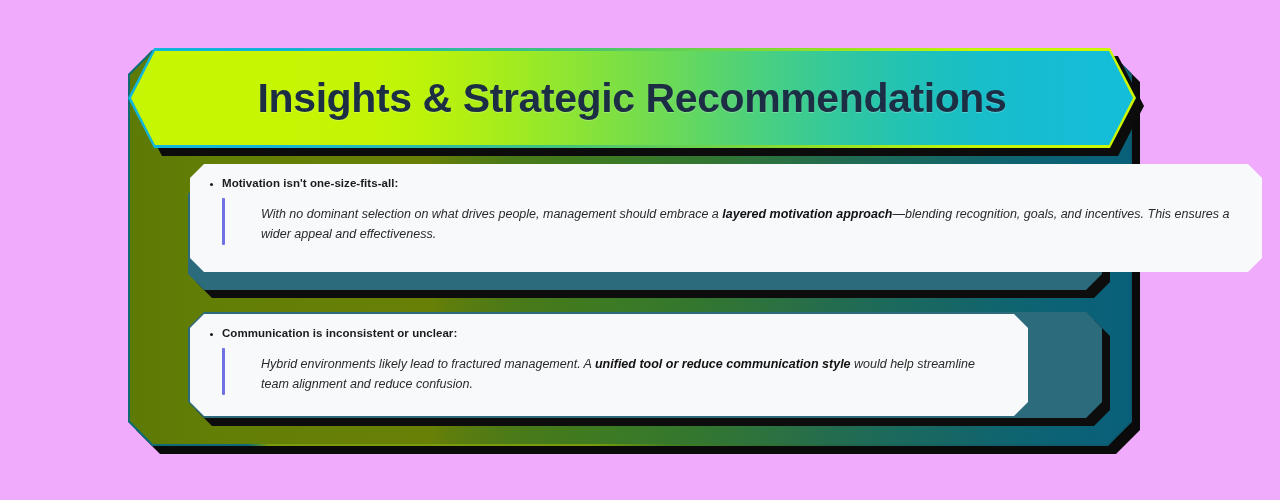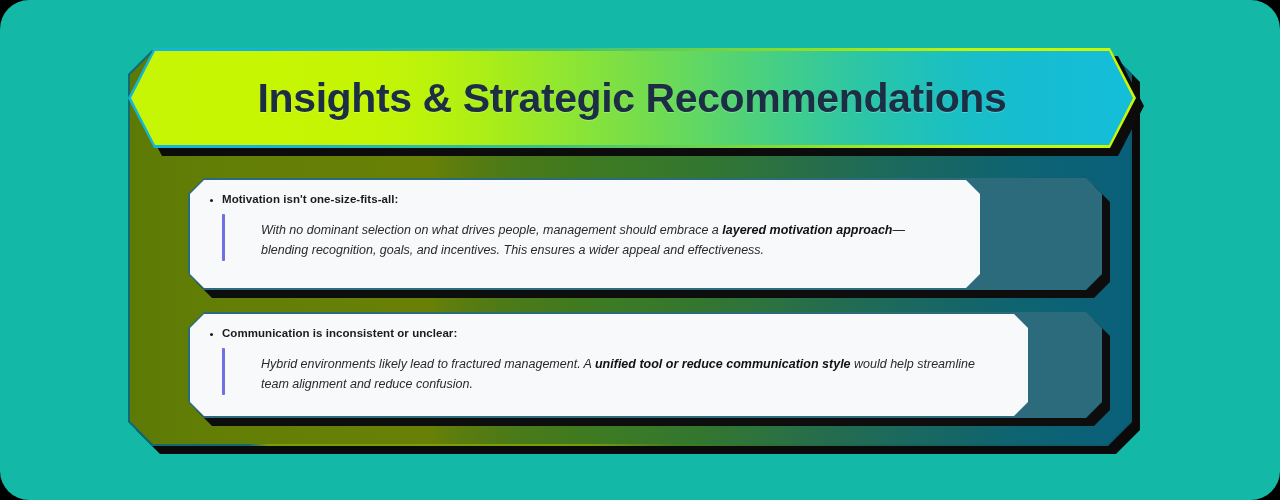--- a/index.html
+++ b/index.html
@@ -11,22 +11,21 @@
     overflow: hidden;
   }
   body {
     font-family: "Liberation Sans", sans-serif;
   }
 
   #stage {
     position: relative;
     width: 1280px;
     height: 500px;
-    background: #14b8a6;
-    border-radius: 29px;
+    background: #f0abfc;
   }
 
   
   .panel-shadow {
     position: absolute;
     left: 136px;
     top: 58px;
     width: 1004px;
     height: 396px;
     background: #0a0a0a;
@@ -247,21 +246,21 @@
   <div class="panel-fill"></div>
 
   <div class="banner-shadow"></div>
   <div class="banner-border"></div>
   <div class="banner-fill">
     <div class="banner-title">Insights &amp; Strategic Recommendations</div>
   </div>
 
   <div class="card-shadow" style="left:196px; top:186px; width:914px; height:112px;"></div>
   <div class="card-border" style="left:188px; top:178px; width:914px; height:112px;"></div>
-  <div class="card-fill" style="left:190px; top:180px; width:790px; height:108px;">
+  <div class="card-fill" style="left:190px; top:164px; width:1072px; height:108px;">
     <div class="card-inner">
       <div class="card-head-row">
         <span class="bullet-dot"></span>
         <span class="card-heading">Motivation isn't one-size-fits-all:</span>
       </div>
       <div class="card-body-wrap">
         <div class="accent-bar"></div>
         <div class="card-body"><span>With no dominant selection on what drives people, management should embrace a </span><b>layered motivation approach</b><span>—blending recognition, goals, and incentives. This ensures a wider appeal and effectiveness.</span></div>
       </div>
     </div>

